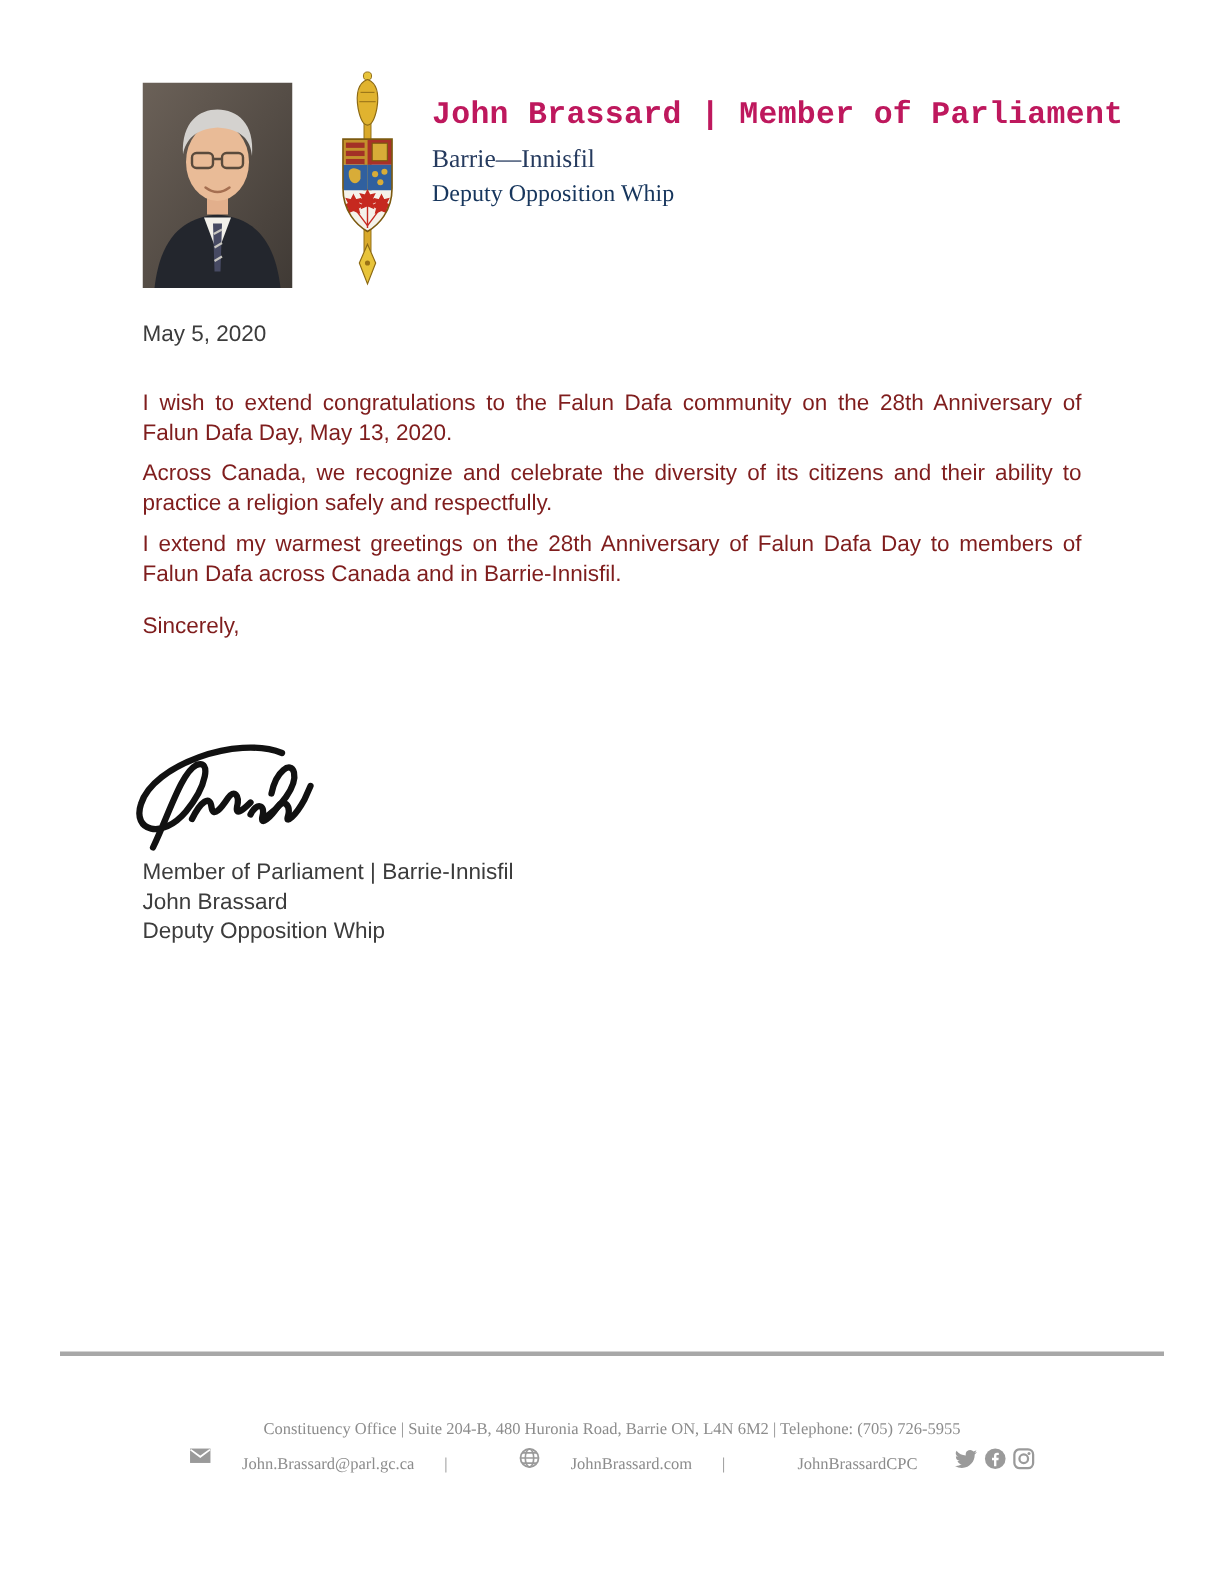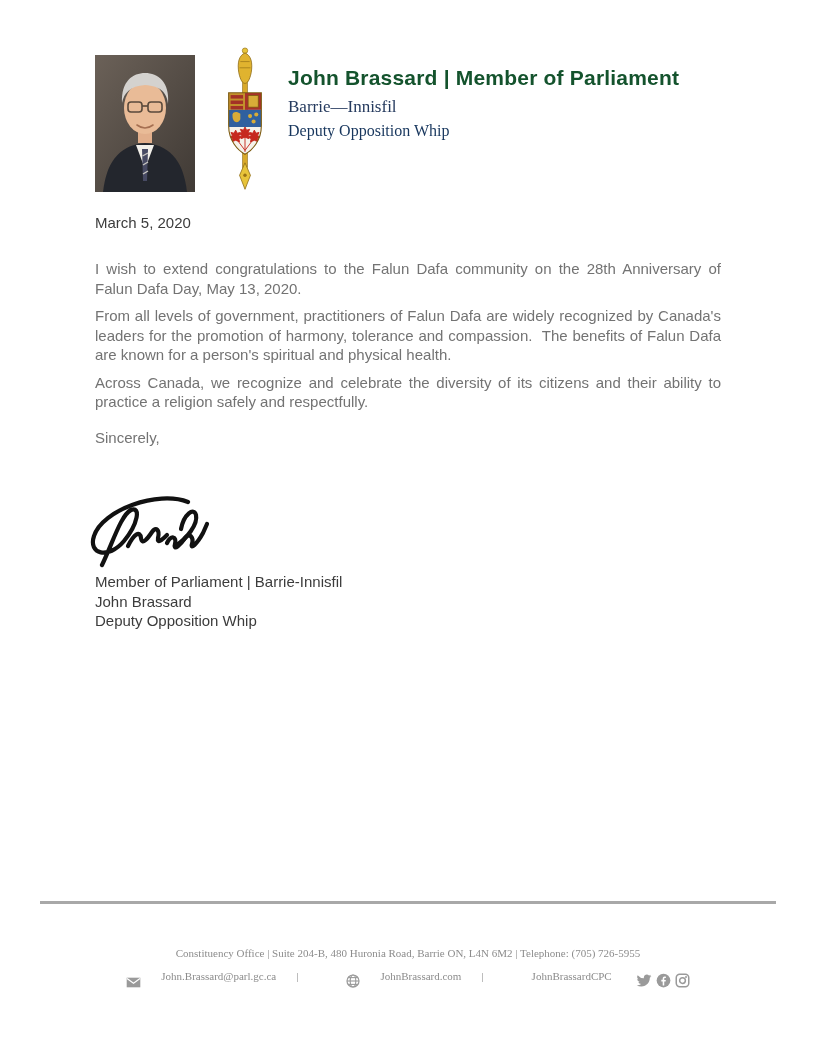--- a/index.html
+++ b/index.html
@@ -13,39 +13,39 @@
   .photo {
     position:absolute; left:95px; top:55px; width:100px; height:137px;
     display:block;
   }
   .emblem {
     position:absolute; left:221px; top:46px; width:48px; height:148px;
     display:block;
   }
   .head-text { position:absolute; left:288px; top:66px; width:470px; }
   .name-title {
-    font-family:Liberation Sans, sans-serif; font-weight:bold;
-    font-size:21px; color:#14532d; letter-spacing:.2px;
+    font-family:Liberation Mono, monospace; font-weight:bold;
+    font-size:21px; color:#be185d; letter-spacing:.2px;
   }
   .riding {
     font-family:"Liberation Serif", serif; font-size:17px;
     color:#253a5e; margin-top:7px;
   }
   .role-line {
     font-family:"Liberation Serif", serif; font-size:16px;
     color:#17365d; margin-top:5px;
   }
   
   .date-line {
     position:absolute; left:95px; top:214px;
     font-size:15px; color:#3c3c3c;
   }
   .letter-body {
     position:absolute; left:95px; top:259px; width:626px;
-    font-size:15px; line-height:19.5px; color:#737373;
+    font-size:15px; line-height:19.5px; color:#7f1d1d;
   }
   .letter-body p { text-align:justify; margin-bottom:8px; }
   .closing { margin-top:16px; }
   .signature {
     position:absolute; left:84px; top:494px; width:128px; height:76px;
   }
   .sign-block {
     position:absolute; left:95px; top:572px;
     font-size:15px; line-height:19.5px; color:#3c3c3c;
   }
@@ -53,21 +53,21 @@
   .divider {
     position:absolute; left:40px; top:901px; width:736px; height:3px;
     background:#a8a8a8;
   }
   .footer {
     position:absolute; left:0; top:942px; width:816px;
     font-family:"Liberation Serif", serif; font-size:11px;
     color:#8c8c8c; text-align:center; line-height:23px;
   }
   .footer-row {
-    display:flex; justify-content:center; align-items:flex-end; gap:20px;
+    display:flex; justify-content:center; align-items:flex-start; gap:20px;
     height:23px;
   }
   .footer-row .gap { width:8px; }
   .f-icon { display:inline-block; vertical-align:middle; }
   .social { display:flex; align-items:center; gap:4px; margin-left:4px; }
 </style>
 </head>
 <body>
 
 <div class="page">
@@ -145,26 +145,26 @@
     </g>
     <path d="M9,60 h42 v42 c0,20 -12,32 -21,37 c-9,-5 -21,-17 -21,-37 z" fill="none" stroke="#7c5a10" stroke-width="1.4"></path>
   </svg>
 
   <div class="head-text">
     <div class="name-title">John Brassard | Member of Parliament</div>
     <div class="riding">Barrie—Innisfil</div>
     <div class="role-line">Deputy Opposition Whip</div>
   </div>
 
-  <div class="date-line">March 5, 2020</div>
+  <div class="date-line">May 5, 2020</div>
 
   <div class="letter-body">
     <p>I wish to extend congratulations to the Falun Dafa community on the 28th Anniversary of Falun Dafa Day, May 13, 2020.</p>
-    <p>From all levels of government, practitioners of Falun Dafa are widely recognized by Canada's leaders for the promotion of harmony, tolerance and compassion.&nbsp; The benefits of Falun Dafa are known for a person's spiritual and physical health.</p>
     <p>Across Canada, we recognize and celebrate the diversity of its citizens and their ability to practice a religion safely and respectfully.</p>
+    <p>I extend my warmest greetings on the 28th Anniversary of Falun Dafa Day to members of Falun Dafa across Canada and in Barrie-Innisfil.</p>
     <p class="closing">Sincerely,</p>
   </div>
 
   <svg class="signature" viewBox="0 0 128 76">
     <g fill="none" stroke="#111111" stroke-width="4.2" stroke-linecap="round" stroke-linejoin="round">
       <path d="M104,8 C74,-4 18,16 10,42 C4,60 24,66 40,47 C54,30 57,12 47,16 C37,21 29,48 18,71"></path>
       <path d="M44,52 C50,40 56,36 57,44 C58,52 64,44 68,38 C72,32 76,36 74,44 C73,50 78,46 83,41"></path>
       <path d="M97,35 C100,20 110,13 112,21 C114,30 103,45 91,52"></path>
       <path d="M83,49 C87,41 93,42 91,50 C89,58 97,50 101,44 C105,38 110,43 108,50 C106,56 113,50 119,39 L123,30"></path>
     </g>

